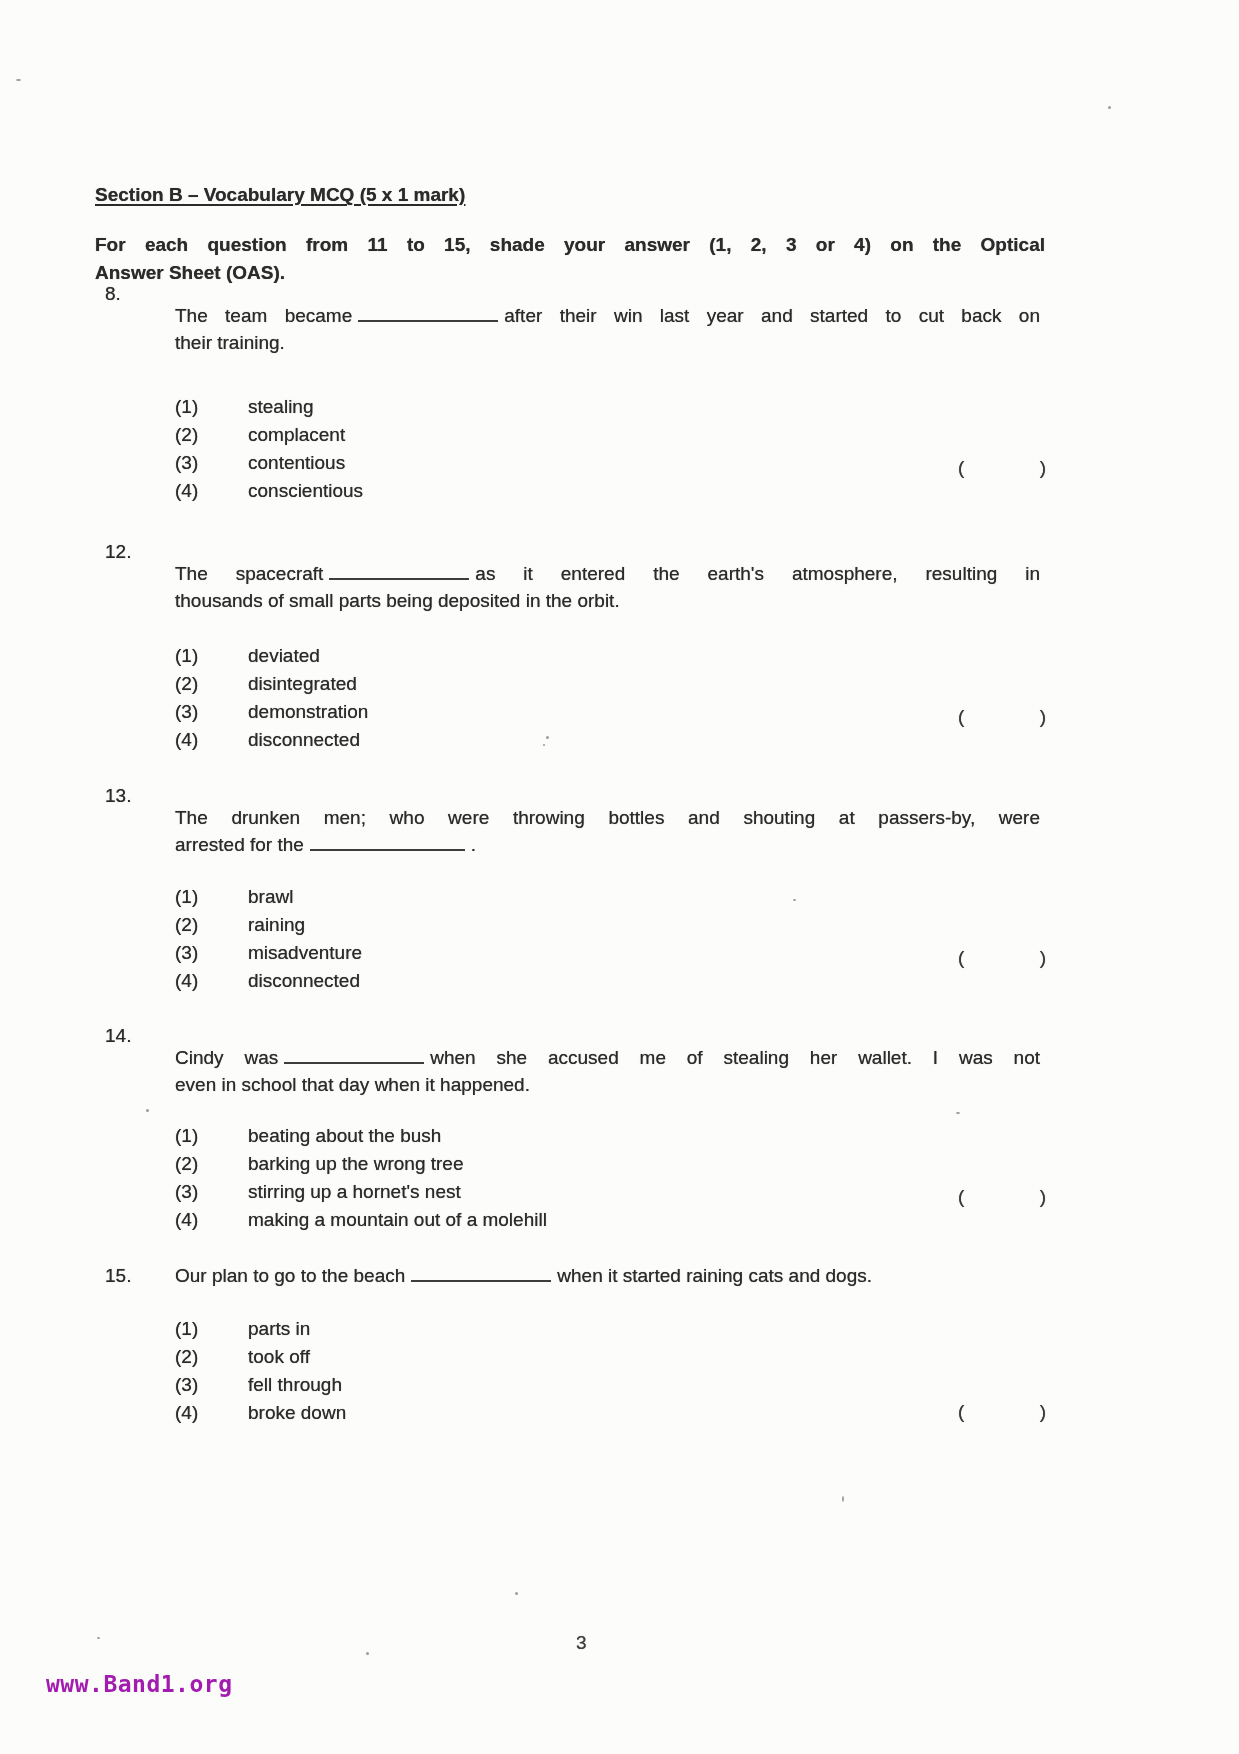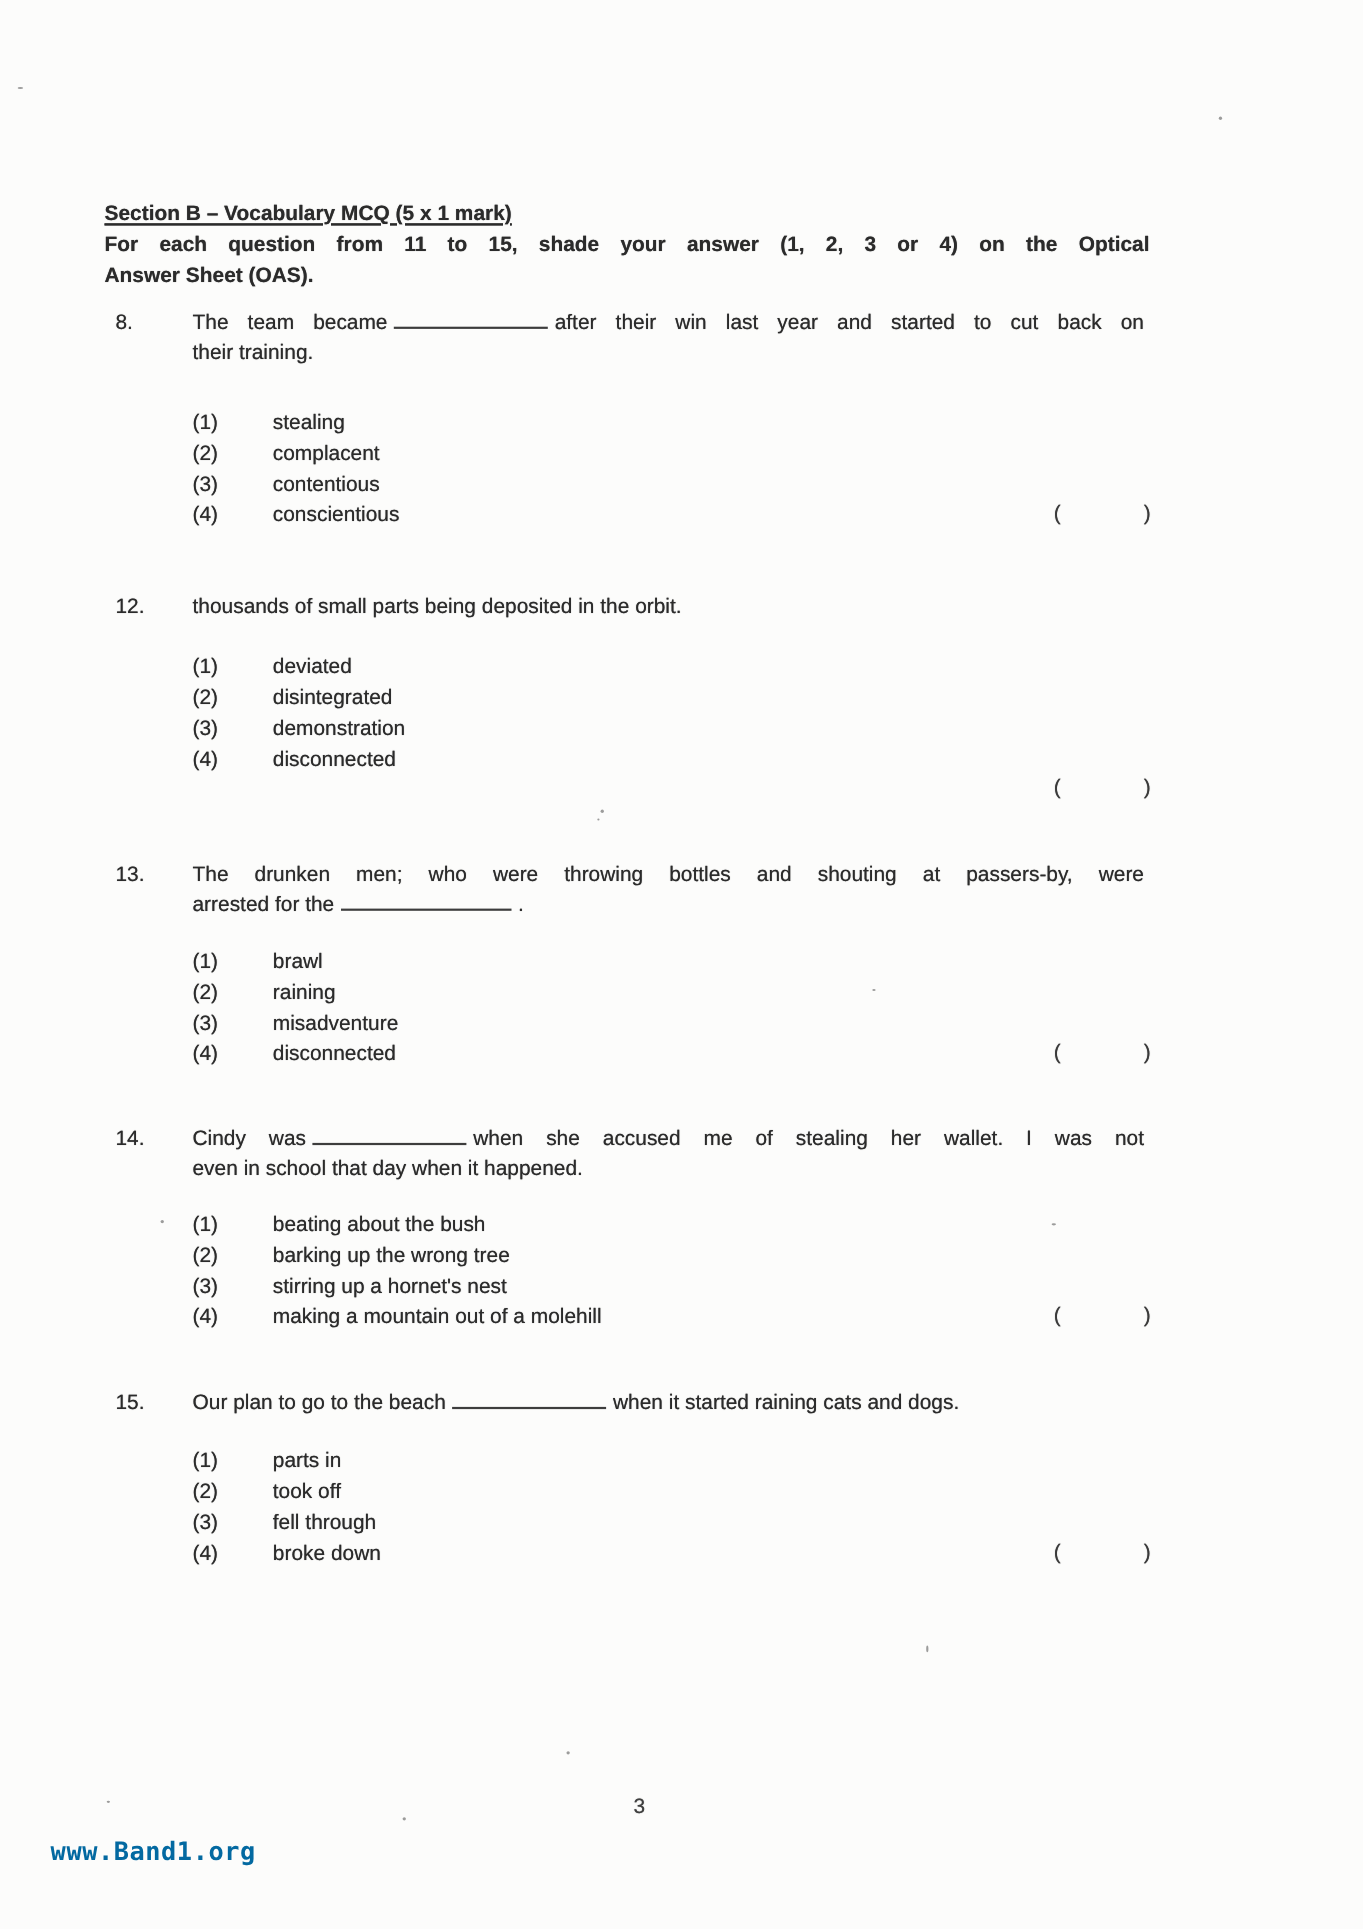--- a/index.html
+++ b/index.html
@@ -11,21 +11,21 @@
     overflow:hidden;
   }
   .scanpage { position:absolute; inset:0; text-shadow:0 0 0.7px rgba(25,25,25,0.75);padding-left:32px; }
 
   .header { position:absolute; left:95px; top:181px; width:950px; }
   .title  {
     font-weight:bold; line-height:28px;
     text-decoration:underline; text-decoration-thickness:2px; text-underline-offset:3px;
   }
   .instr  { font-weight:bold; line-height:28px; }
-  .just   { text-align:justify; text-align-last:justify; }
+  .just   { text-align:justify; text-align-last:justify;margin-top:22px; }
 
   .q      { position:absolute; left:105px; width:950px; }
   .qnum   { position:absolute; left:0; top:0; line-height:27px; }
   .qbody  { margin-left:70px; width:865px; line-height:27px; }
   .blank  {
     display:inline-block; width:140px; height:14px;
     border-bottom:2px solid #3d3d3d; margin:0 6px;
     vertical-align:baseline;
   }
   .blank.wide { width:155px; }
@@ -34,21 +34,21 @@
   .optnum { width:73px; flex-shrink:0; }
   .bracket{
     position:absolute; left:853px; width:88px; height:27px;
     display:flex; justify-content:space-between; color:#3a3a3a;
   }
 
   .pagenum   { position:absolute; left:576px; top:1632px; color:#3f3f3f; }
   .watermark {
     position:absolute; left:46px; top:1671px;
     font-family:"DejaVu Sans Mono", monospace;
-    font-size:23px; font-weight:600; letter-spacing:0.5px; color:#0369a1;
+    font-size:23px; font-weight:600; letter-spacing:0.5px; color:#a21caf;
     text-shadow:none;
   }
   .speck { position:absolute; background:#4d4d4d; border-radius:50%; opacity:0.55; }
 </style>
 </head>
 <body>
 
 <div class="scanpage">
 
   <div class="header">
@@ -83,20 +83,21 @@
     </div>
     <div class="bracket" style="top:177px">
         <span>(</span>
         <span>)</span>
       </div>
   </div>
 
   <div class="q" style="top:538px">
     <div class="qnum">12.</div>
     <div class="qbody">
+      <div class="just"><span>The spacecraft</span><span class="blank"></span><span>as it entered the earth's atmosphere, resulting in</span></div>
       <div>thousands of small parts being deposited in the orbit.</div>
     </div>
     <div class="opts" style="margin-top:28px">
       <div class="opt">
           <span class="optnum">(1)</span>
           <span>deviated</span>
         </div>
       <div class="opt">
           <span class="optnum">(2)</span>
           <span>disintegrated</span>

